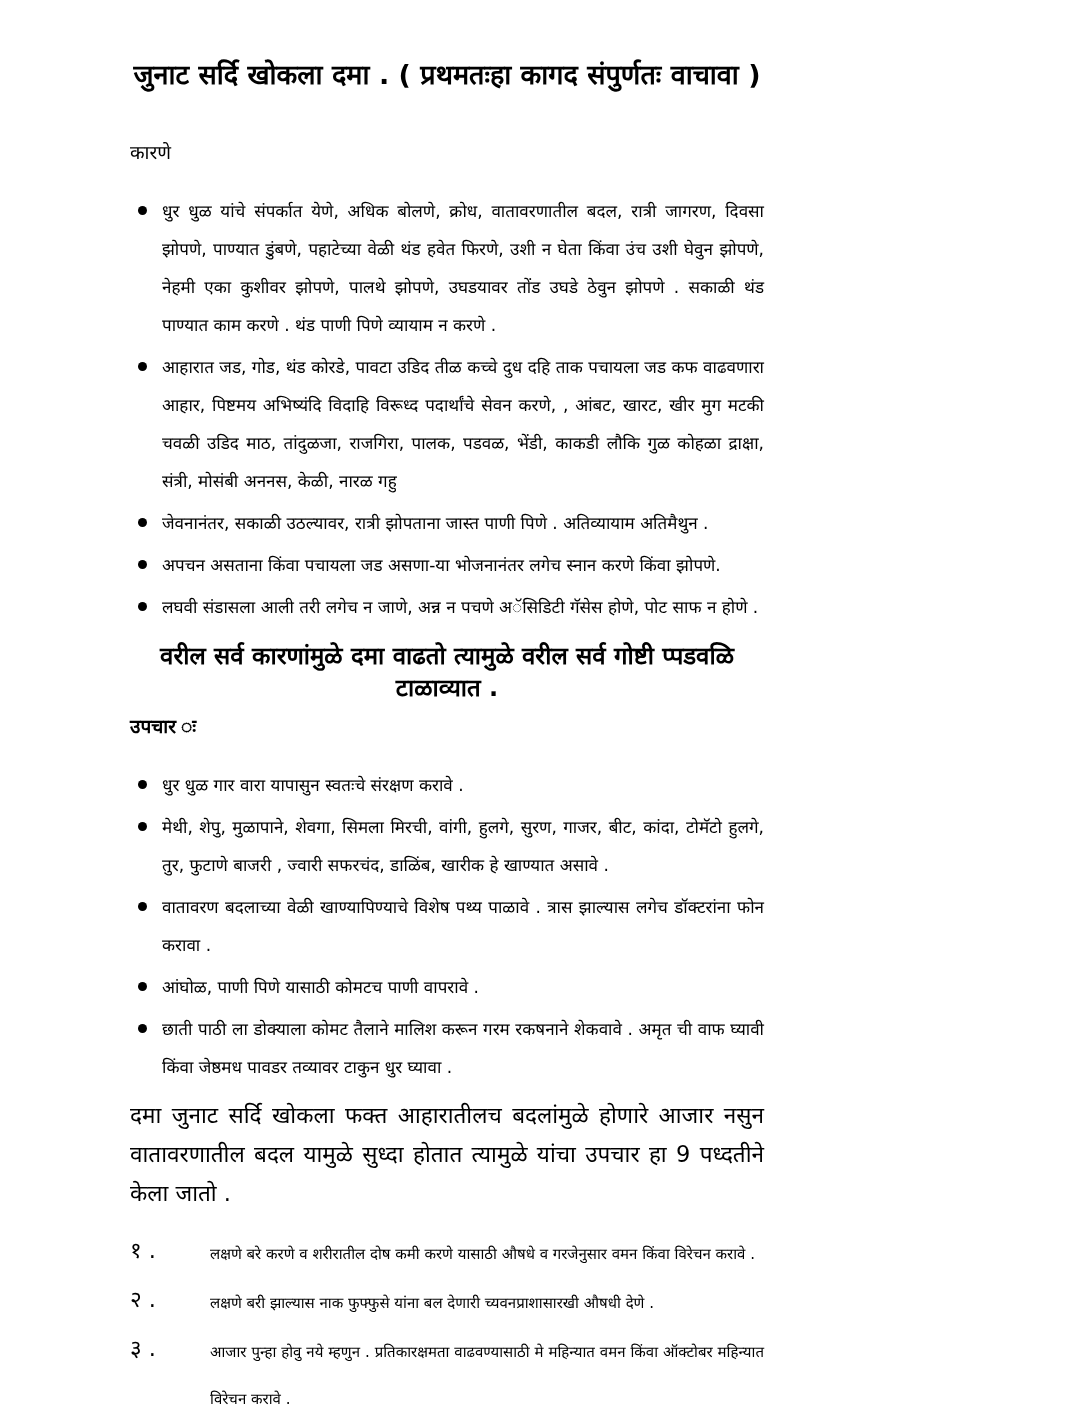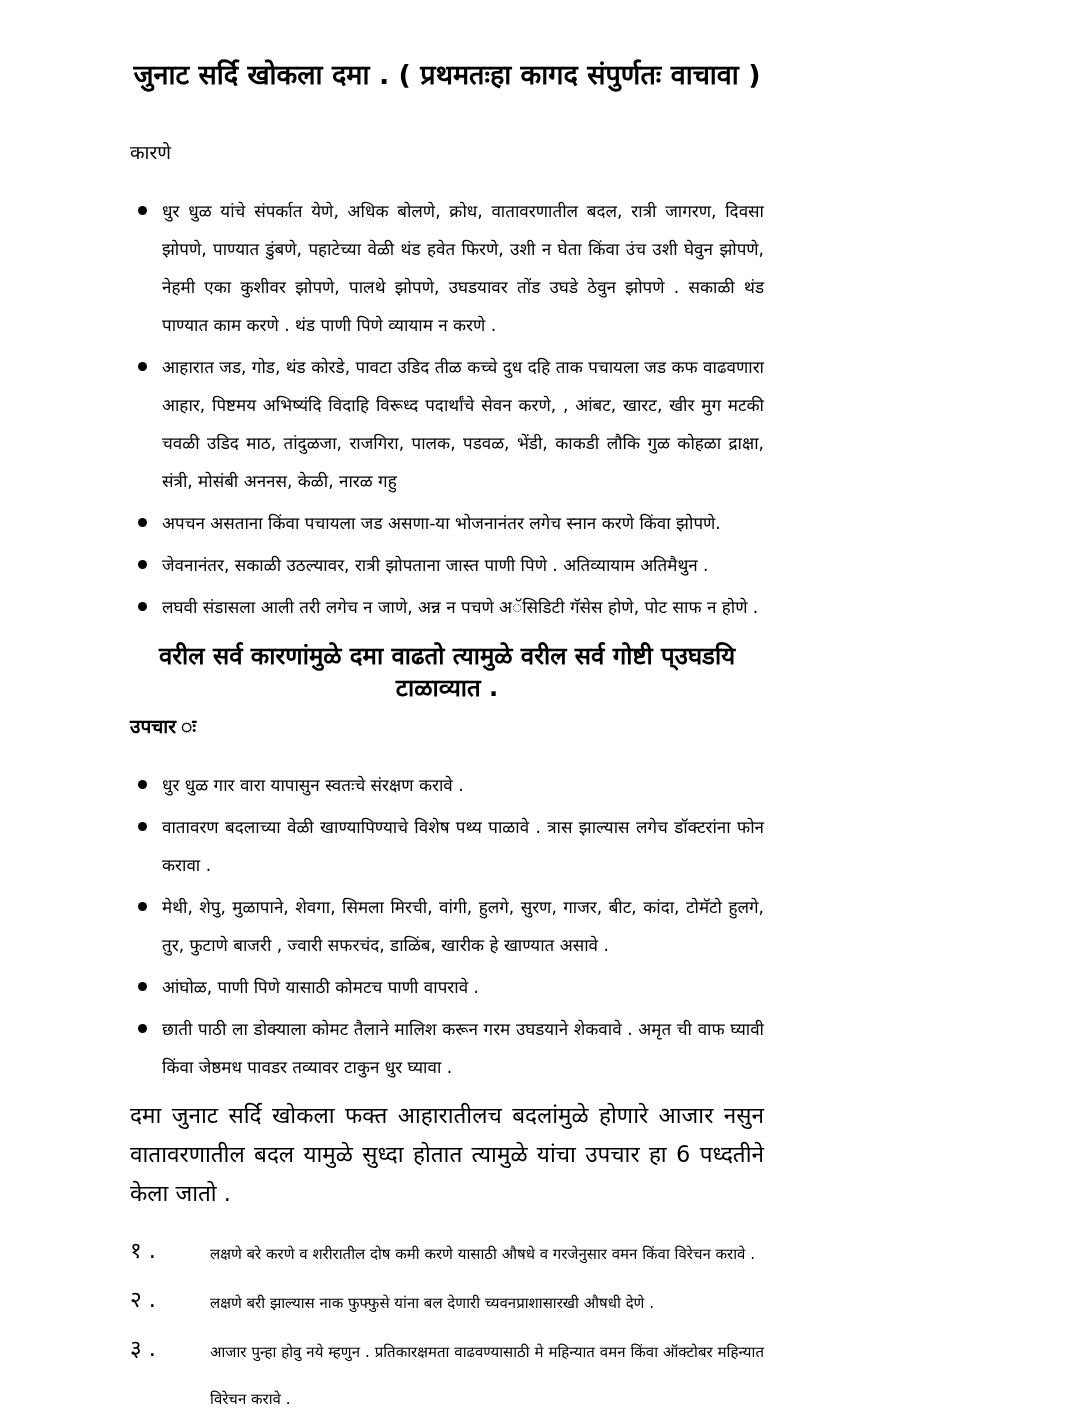--- a/index.html
+++ b/index.html
@@ -99,60 +99,60 @@
     <li>
       <span class="dot"></span>
       <span class="b-text">धुर धुळ यांचे संपर्कात येणे, अधिक बोलणे, क्रोध, वातावरणातील बदल, रात्री जागरण, दिवसा झोपणे,  पाण्यात डुंबणे, पहाटेच्या वेळी थंड हवेत फिरणे,  उशी न घेता किंवा उंच उशी घेवुन झोपणे, नेहमी एका कुशीवर झोपणे, पालथे झोपणे, उघडयावर तोंड उघडे ठेवुन झोपणे . सकाळी थंड पाण्यात काम करणे . थंड पाणी पिणे व्यायाम न करणे .</span>
     </li>
     <li>
       <span class="dot"></span>
       <span class="b-text">आहारात जड, गोड, थंड कोरडे,  पावटा उडिद तीळ कच्चे दुध दहि ताक पचायला जड कफ वाढवणारा आहार, पिष्टमय अभिष्यंदि विदाहि विरूध्द पदार्थांचे सेवन करणे, , आंबट, खारट,  खीर मुग मटकी चवळी उडिद माठ, तांदुळजा, राजगिरा, पालक, पडवळ, भेंडी, काकडी लौकि गुळ कोहळा द्राक्षा, संत्री, मोसंबी अननस, केळी, नारळ गहु</span>
     </li>
     <li>
       <span class="dot"></span>
-      <span class="b-text">अपचन असताना किंवा पचायला जड असणा-या भोजनानंतर लगेच स्नान करणे किंवा झोपणे.</span>
+      <span class="b-text">जेवनानंतर, सकाळी उठल्यावर, रात्री झोपताना जास्त पाणी पिणे . अतिव्यायाम अतिमैथुन .</span>
     </li>
     <li>
       <span class="dot"></span>
-      <span class="b-text">जेवनानंतर, सकाळी उठल्यावर, रात्री झोपताना जास्त पाणी पिणे . अतिव्यायाम अतिमैथुन .</span>
+      <span class="b-text">अपचन असताना किंवा पचायला जड असणा-या भोजनानंतर लगेच स्नान करणे किंवा झोपणे.</span>
     </li>
     <li>
       <span class="dot"></span>
       <span class="b-text">लघवी संडासला आली तरी लगेच न जाणे, अन्न न पचणे अॅसिडिटी गॅसेस होणे, पोट साफ न होणे  .</span>
     </li>
   </ul>
 
-  <div class="warning">वरील सर्व कारणांमुळे दमा वाढतो त्यामुळे वरील सर्व गोष्टी प्उघडयि टाळाव्यात .</div>
+  <div class="warning">वरील सर्व कारणांमुळे दमा वाढतो त्यामुळे वरील सर्व गोष्टी प्पडवळि टाळाव्यात .</div>
 
   <div class="section-heading bold" style="margin-top:6px;">उपचार ः</div>
 
   <ul class="blist">
     <li>
       <span class="dot"></span>
       <span class="b-text">धुर धुळ गार वारा यापासुन स्वतःचे संरक्षण करावे .</span>
     </li>
     <li>
       <span class="dot"></span>
-      <span class="b-text">वातावरण बदलाच्या वेळी खाण्यापिण्याचे विशेष पथ्य पाळावे . त्रास झाल्यास लगेच डॉक्टरांना फोन करावा .</span>
+      <span class="b-text">मेथी, शेपु, मुळापाने, शेवगा, सिमला मिरची, वांगी, हुलगे, सुरण, गाजर, बीट, कांदा, टोमॅटो हुलगे, तुर, फुटाणे बाजरी , ज्वारी सफरचंद, डाळिंब, खारीक हे खाण्यात असावे .</span>
     </li>
     <li>
       <span class="dot"></span>
-      <span class="b-text">मेथी, शेपु, मुळापाने, शेवगा, सिमला मिरची, वांगी, हुलगे, सुरण, गाजर, बीट, कांदा, टोमॅटो हुलगे, तुर, फुटाणे बाजरी , ज्वारी सफरचंद, डाळिंब, खारीक हे खाण्यात असावे .</span>
+      <span class="b-text">वातावरण बदलाच्या वेळी खाण्यापिण्याचे विशेष पथ्य पाळावे . त्रास झाल्यास लगेच डॉक्टरांना फोन करावा .</span>
     </li>
     <li>
       <span class="dot"></span>
       <span class="b-text">आंघोळ, पाणी पिणे यासाठी कोमटच पाणी वापरावे .</span>
     </li>
     <li>
       <span class="dot"></span>
-      <span class="b-text">छाती पाठी ला डोक्याला कोमट तैलाने मालिश करून गरम उघडयाने शेकवावे . अमृत ची वाफ घ्यावी किंवा जेष्ठमध पावडर तव्यावर टाकुन धुर घ्यावा .</span>
+      <span class="b-text">छाती पाठी ला डोक्याला कोमट तैलाने मालिश करून गरम रकषनाने शेकवावे . अमृत ची वाफ घ्यावी किंवा जेष्ठमध पावडर तव्यावर टाकुन धुर घ्यावा .</span>
     </li>
   </ul>
 
-  <div class="para">दमा जुनाट सर्दि खोकला फक्त आहारातीलच बदलांमुळे होणारे आजार नसुन वातावरणातील बदल यामुळे सुध्दा होतात त्यामुळे यांचा उपचार हा 6 पध्दतीने केला जातो .</div>
+  <div class="para">दमा जुनाट सर्दि खोकला फक्त आहारातीलच बदलांमुळे होणारे आजार नसुन वातावरणातील बदल यामुळे सुध्दा होतात त्यामुळे यांचा उपचार हा 9 पध्दतीने केला जातो .</div>
 
   <div class="numlist">
     <div class="num-item">
       <span class="num">१ .</span>
       <span class="num-text">लक्षणे बरे करणे व शरीरातील दोष कमी करणे यासाठी औषधे व गरजेनुसार वमन किंवा विरेचन करावे .</span>
     </div>
     <div class="num-item">
       <span class="num">२ .</span>
       <span class="num-text">लक्षणे बरी झाल्यास नाक फुफ्फुसे यांना बल देणारी च्यवनप्राशासारखी औषधी देणे .</span>
     </div>

